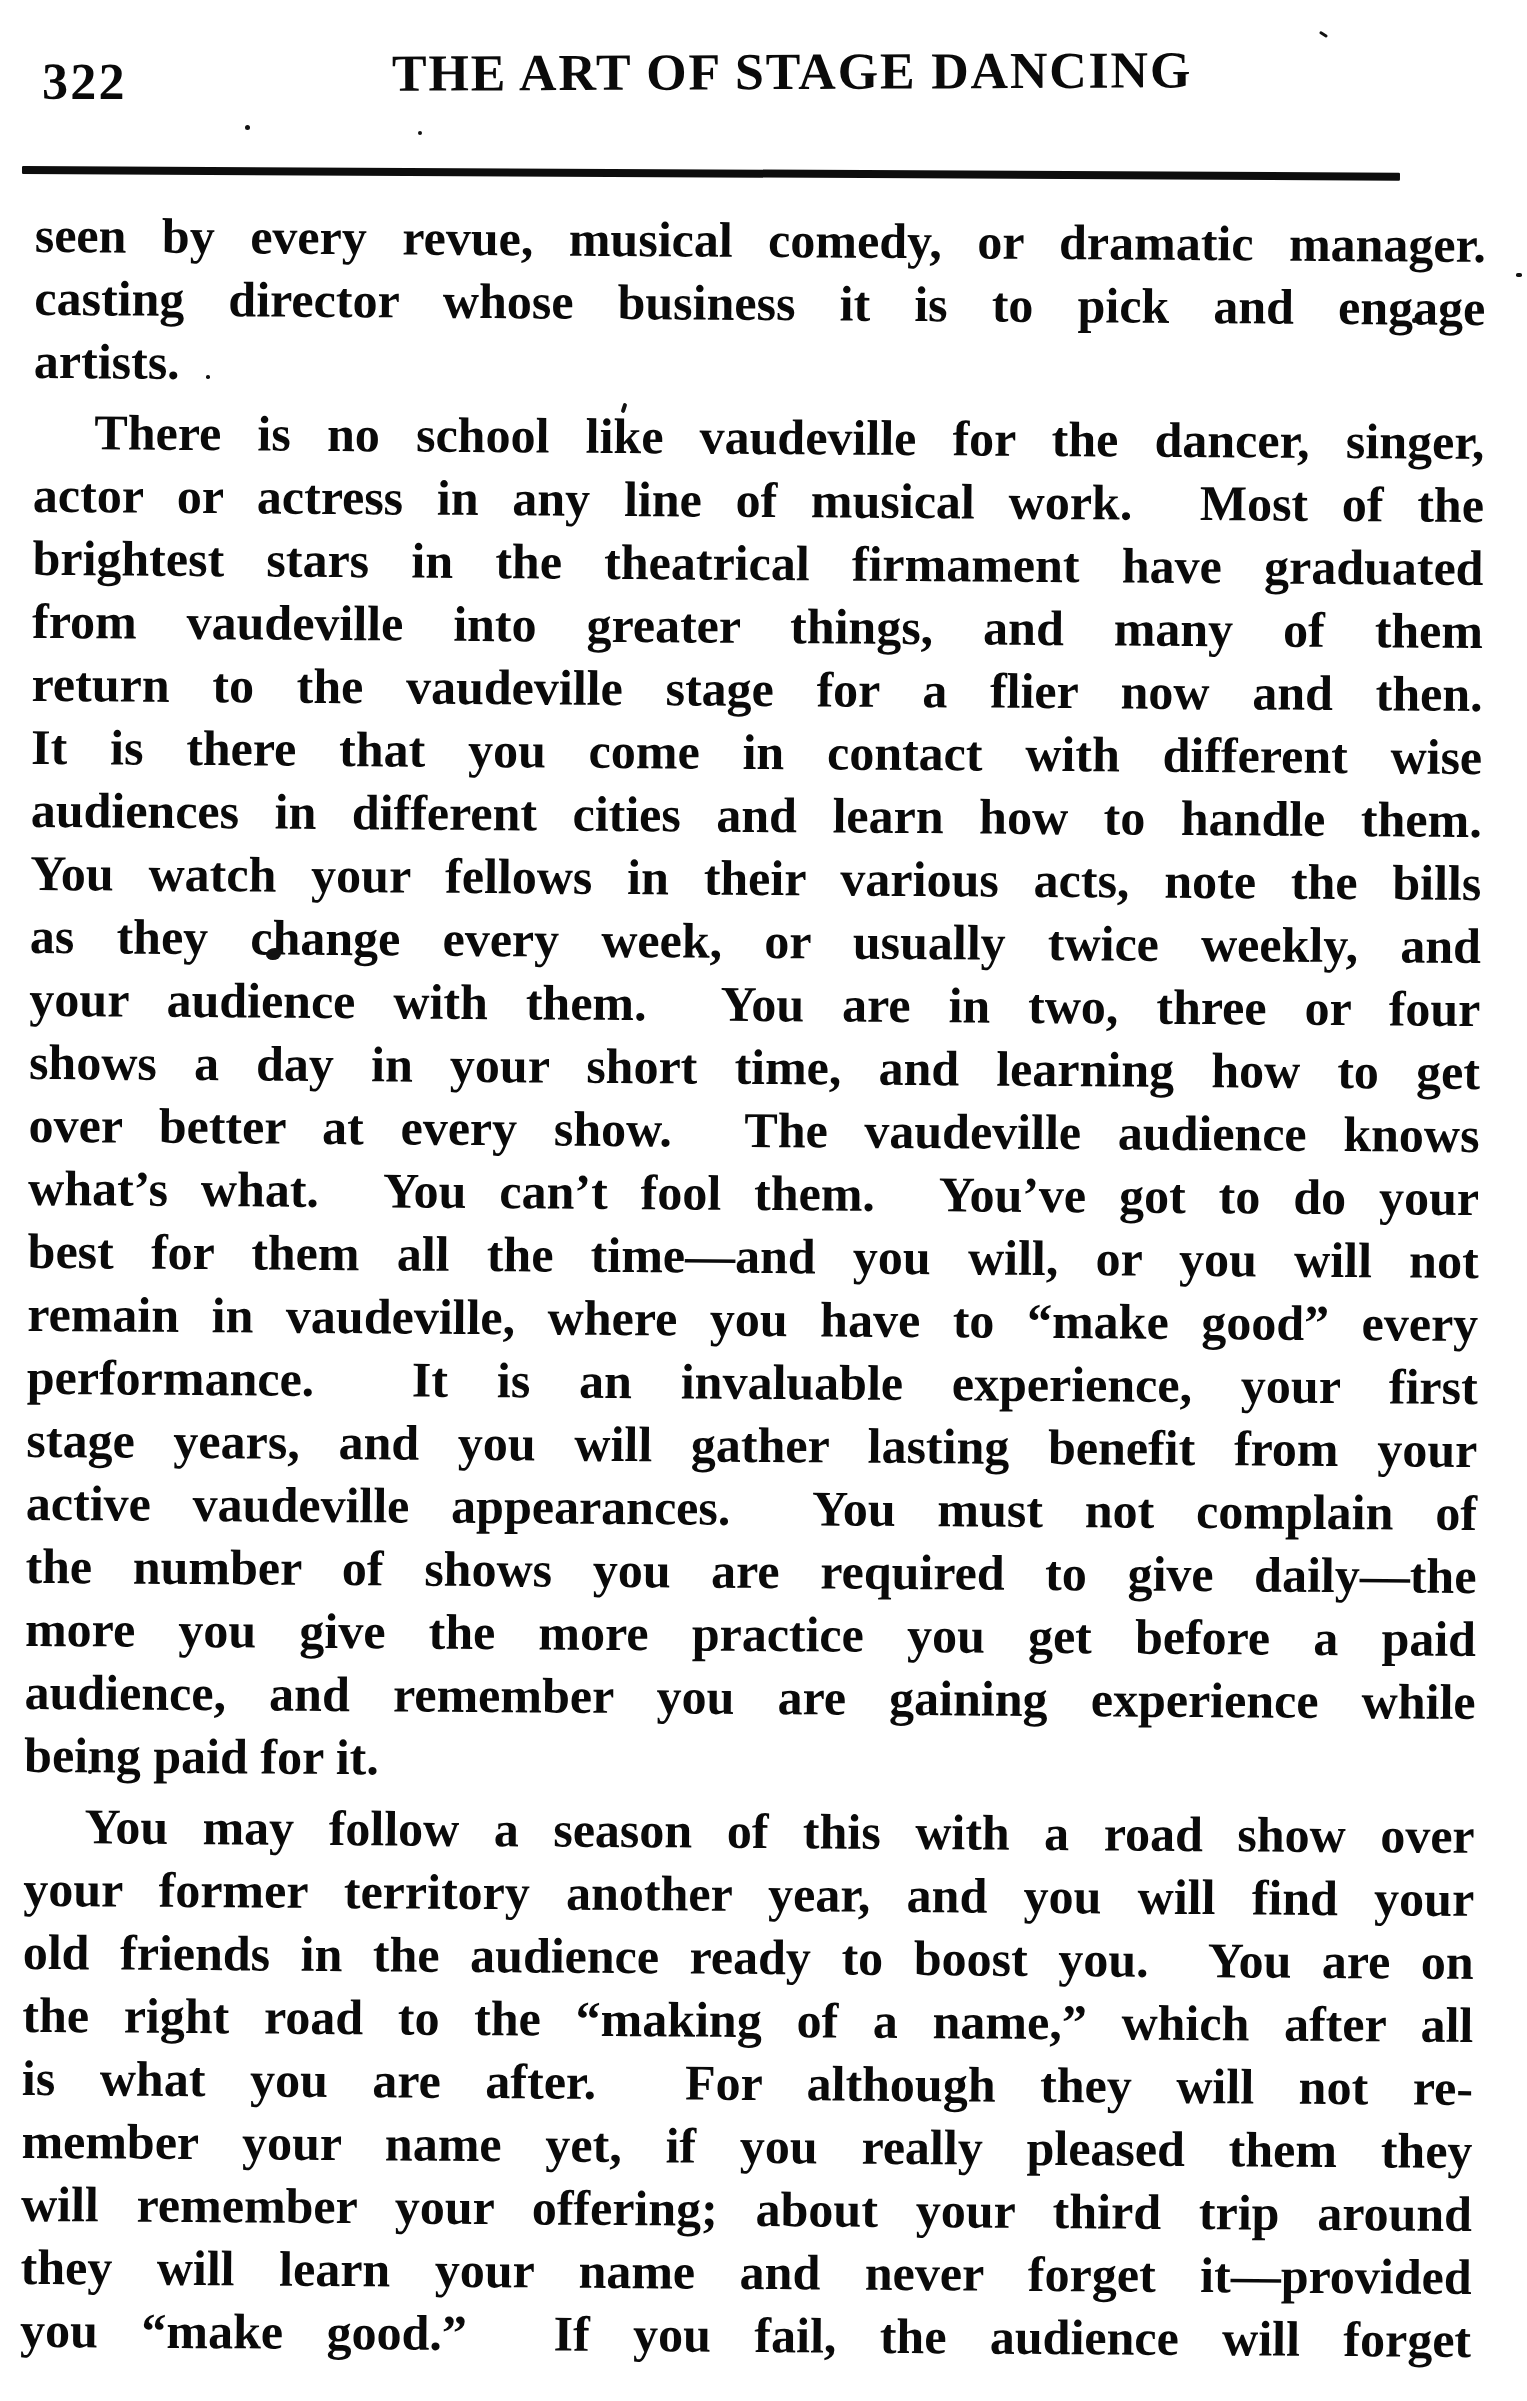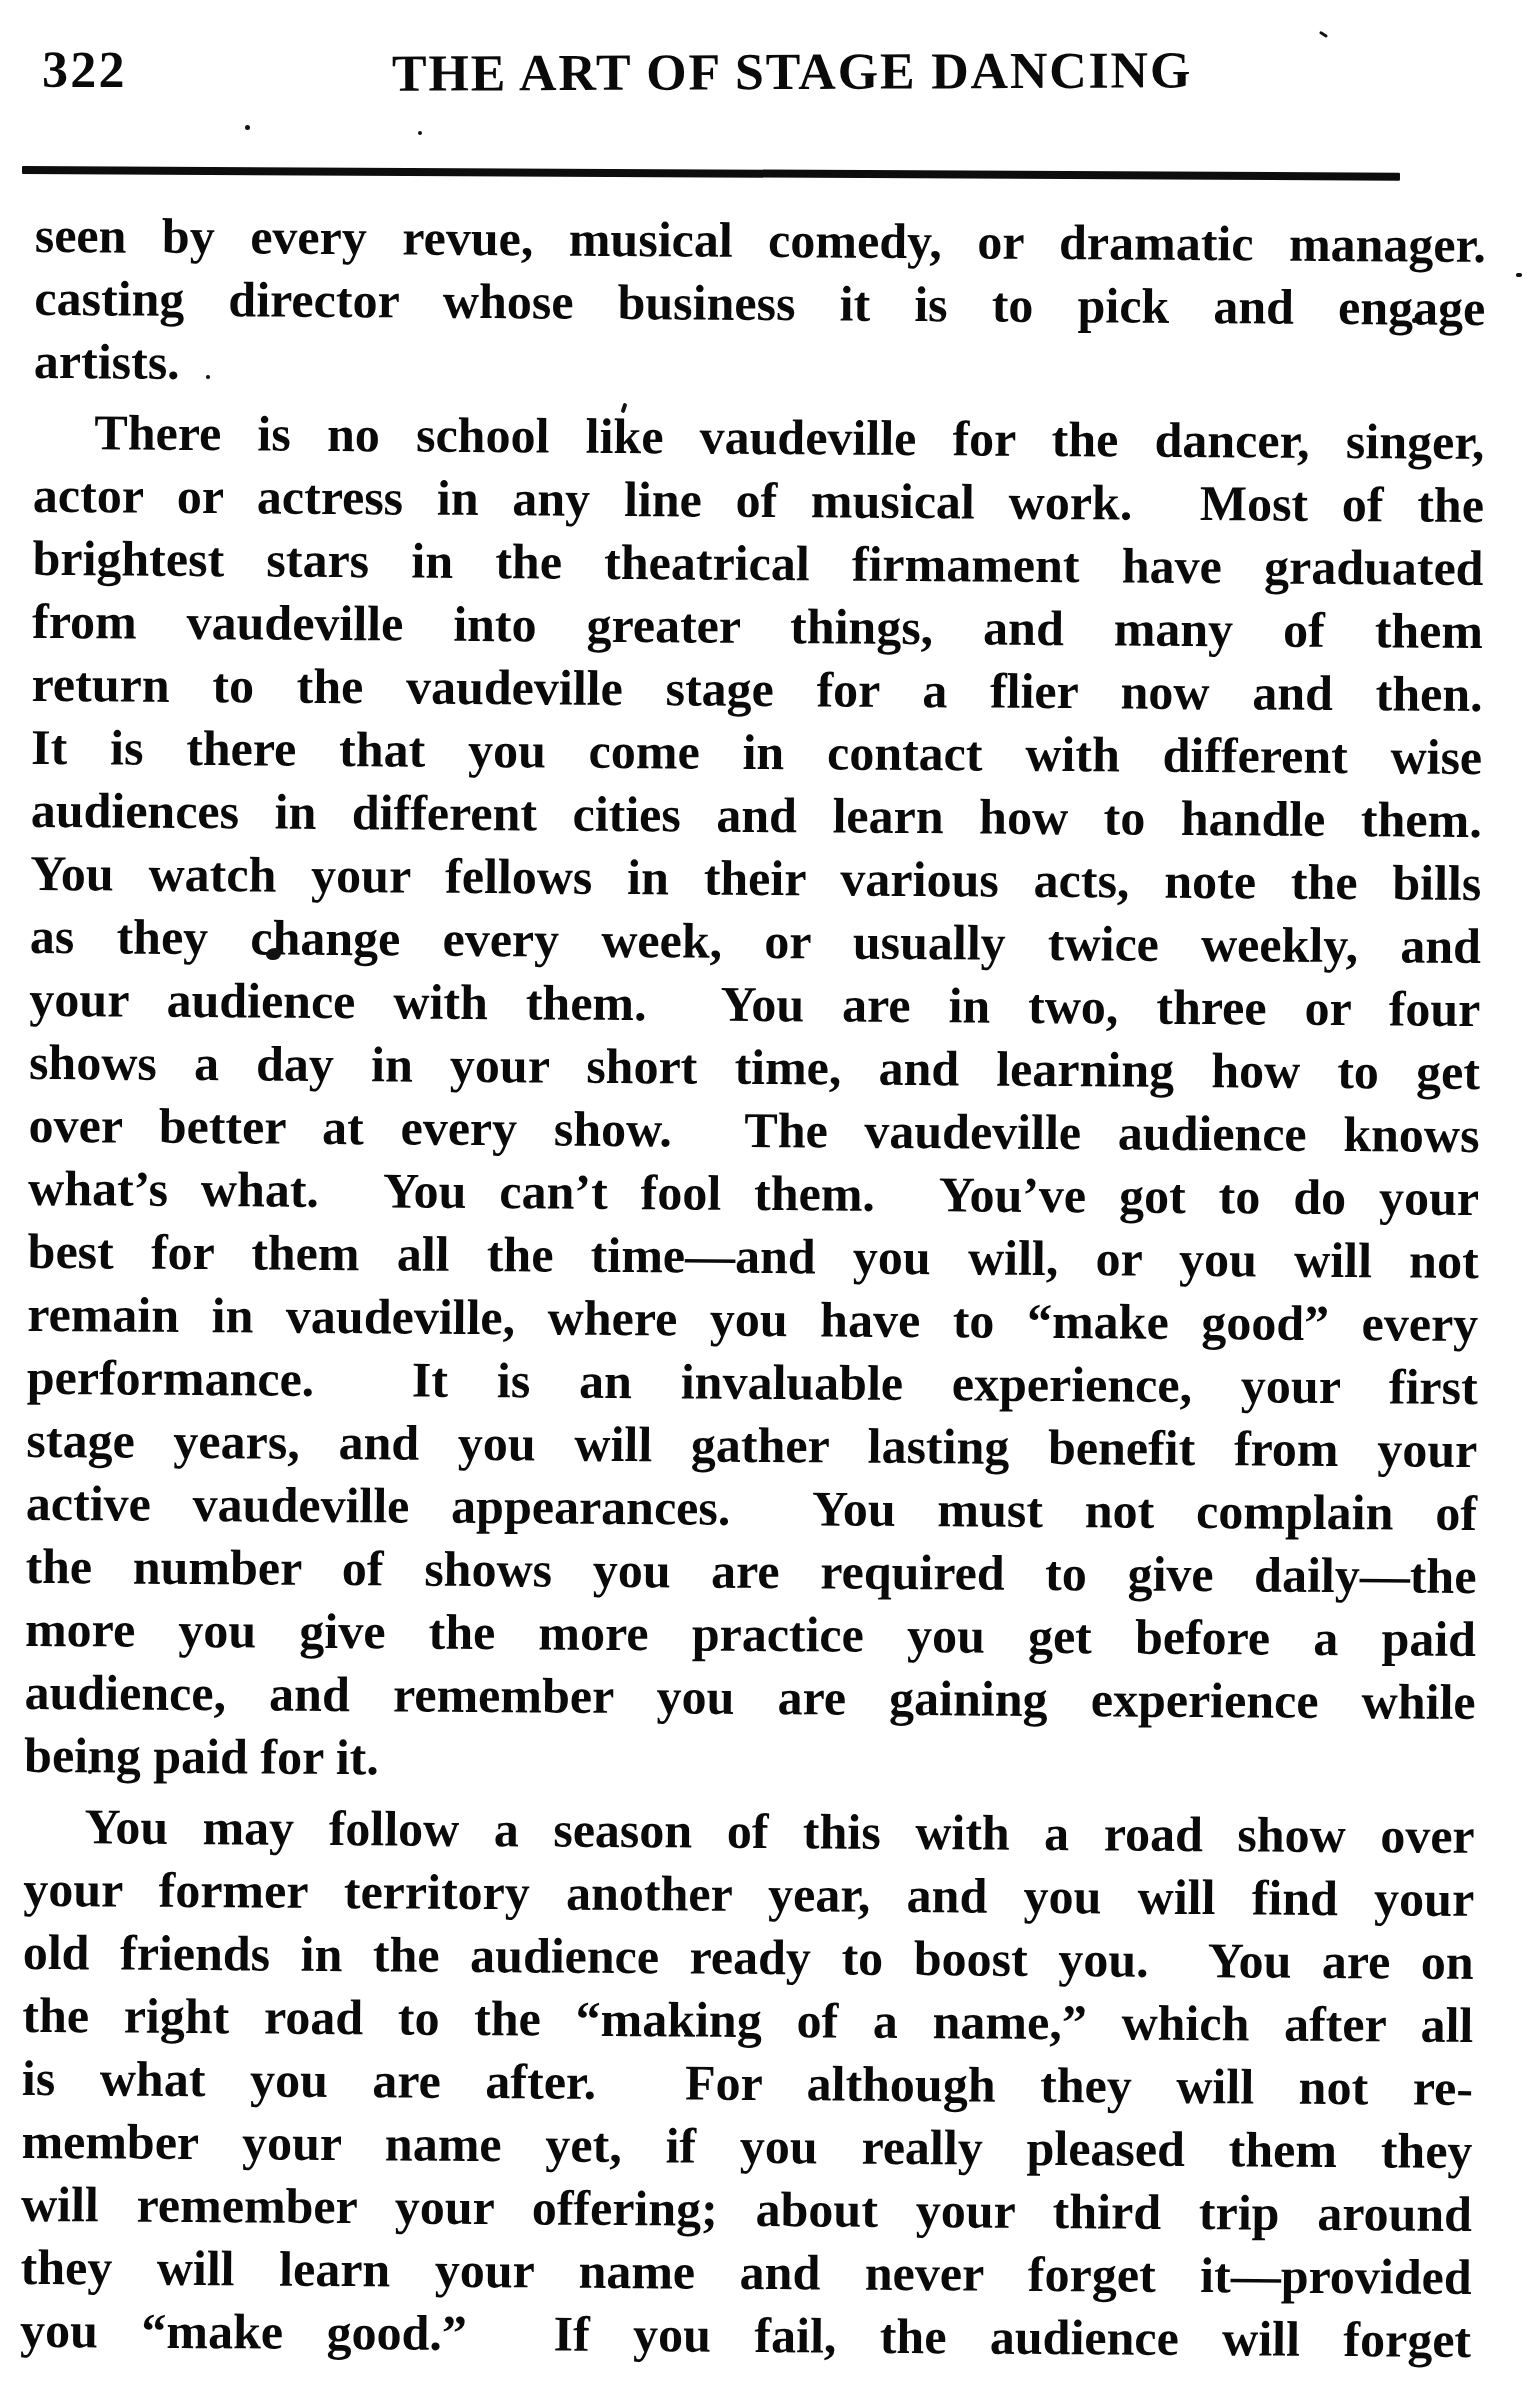--- a/index.html
+++ b/index.html
@@ -24,21 +24,21 @@
   .header {
     position: absolute;
     top: 0;
     left: 0;
     right: 0;
     height: 158px;
   }
   .pagenum {
     position: absolute;
     left: 42px;
-    top: 40px;
+    top: 52px;
     font-size: 52px;
     font-weight: bold;
     letter-spacing: 2.3px;
     transform: rotate(0.3deg);
   }
   .running-title {
     position: absolute;
     left: 0;
     right: 0;
     top: 42px;

